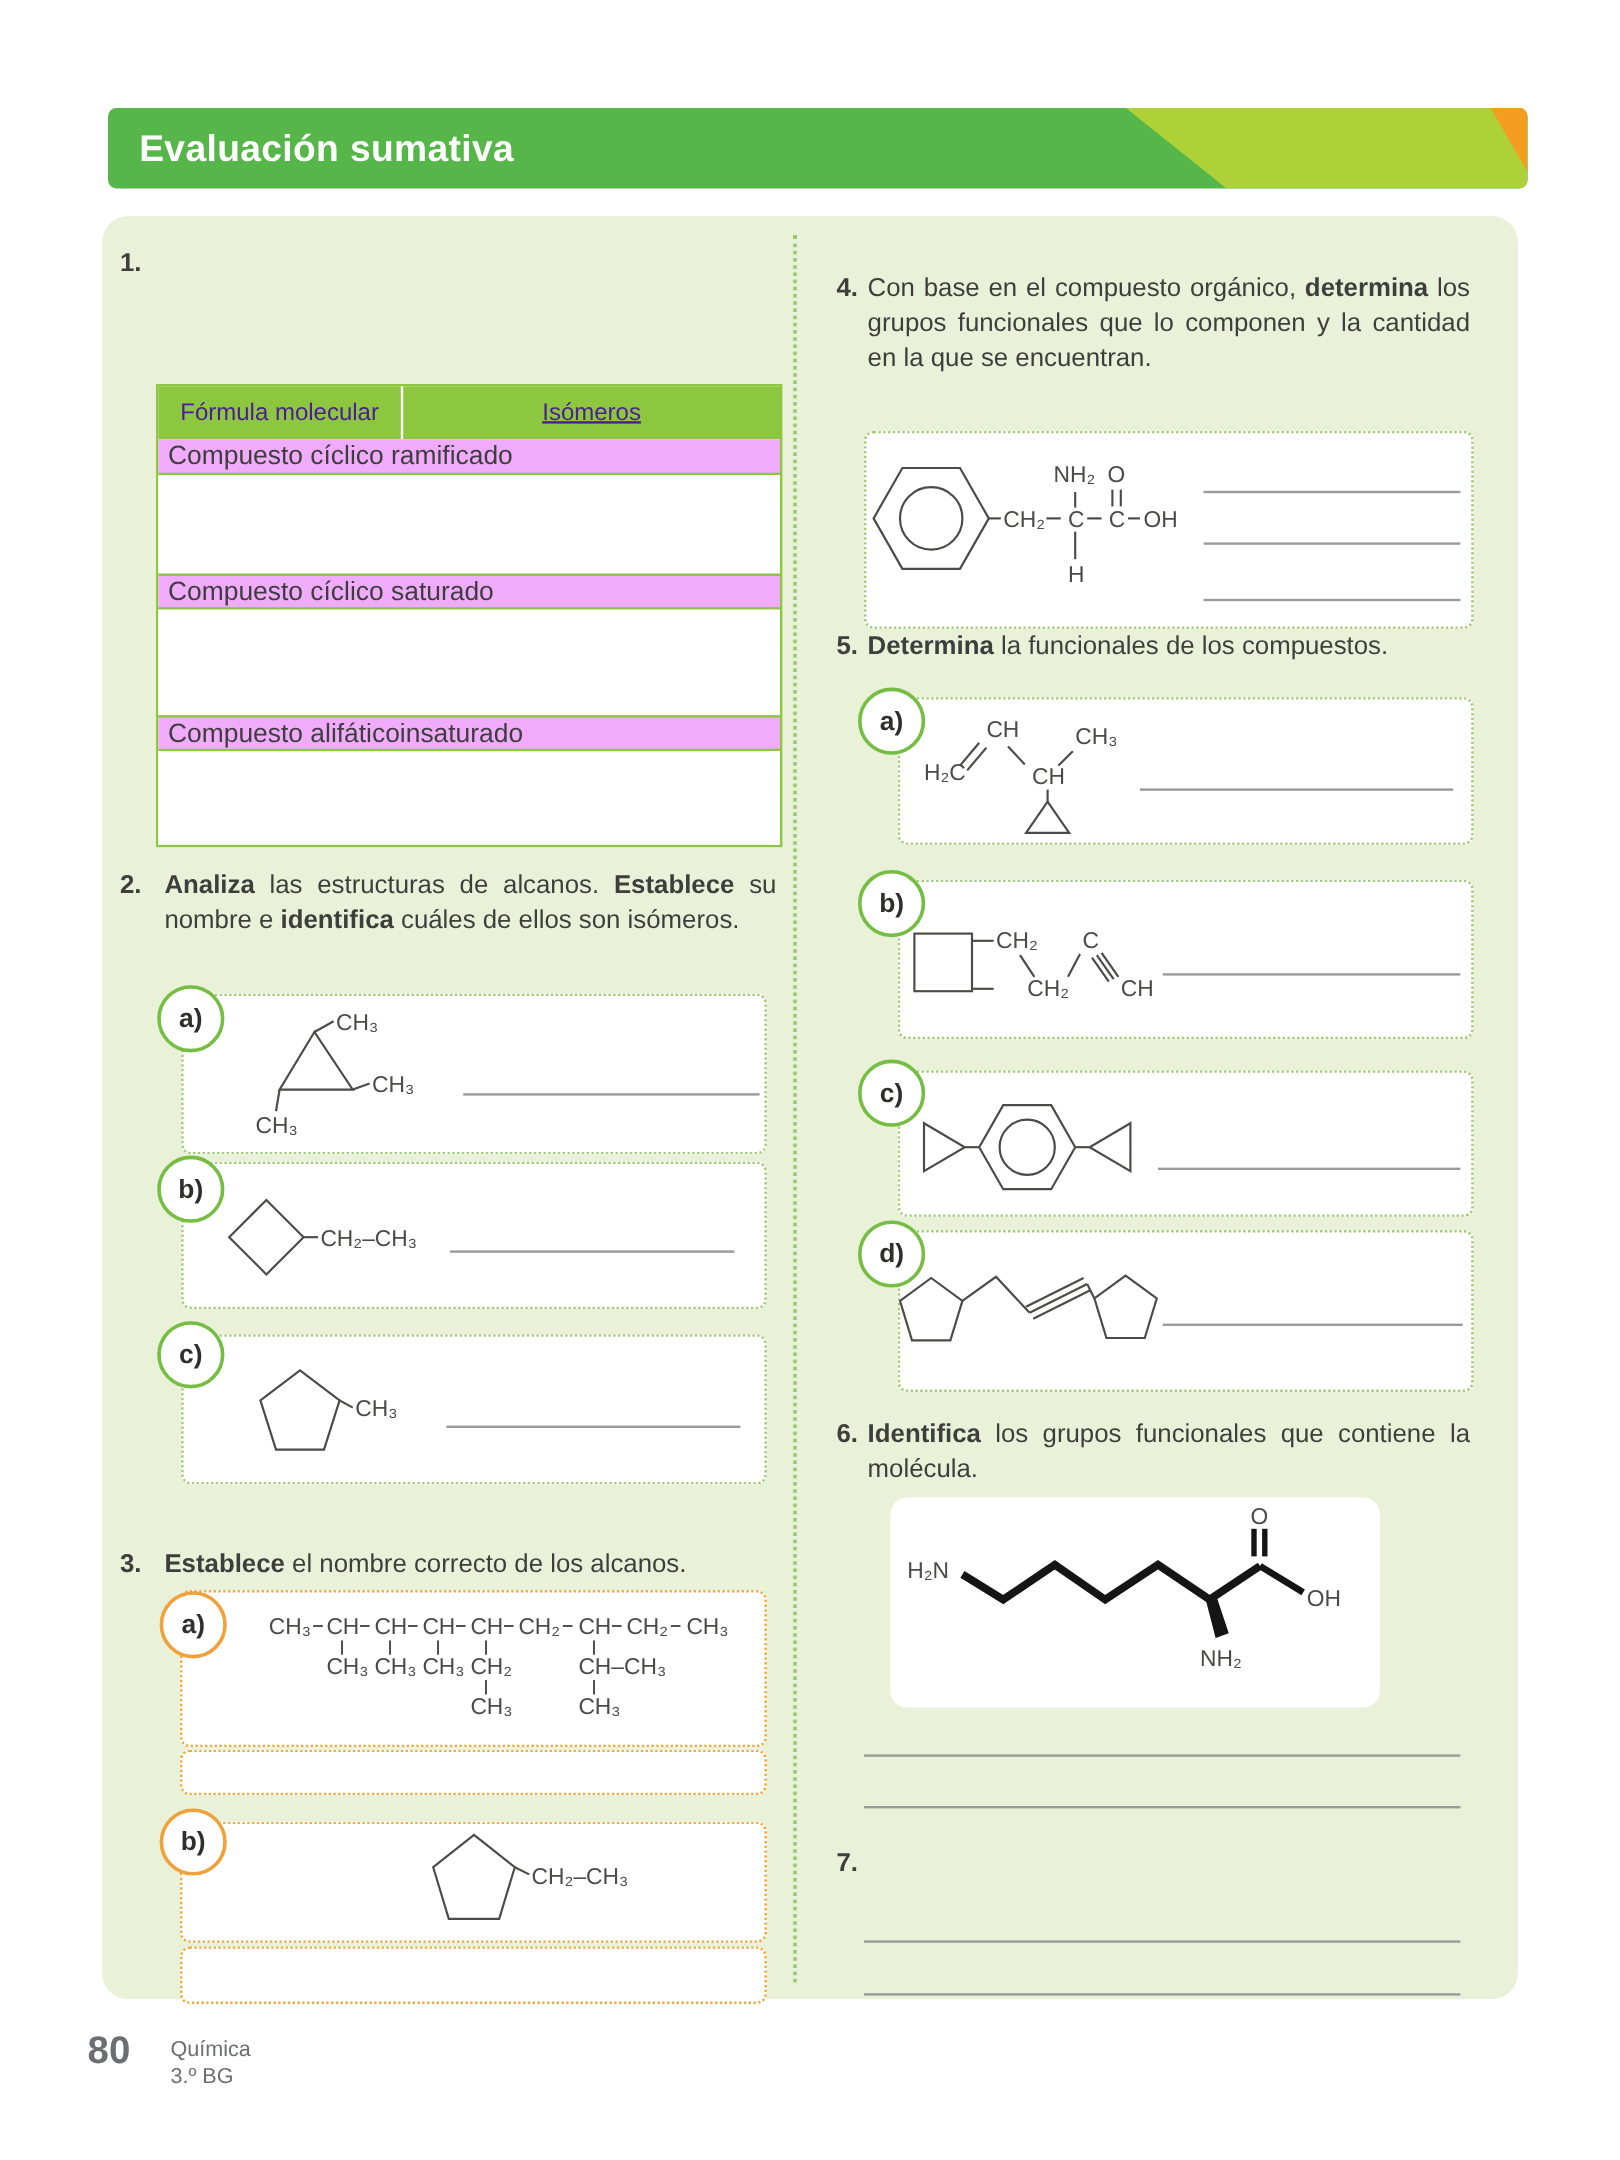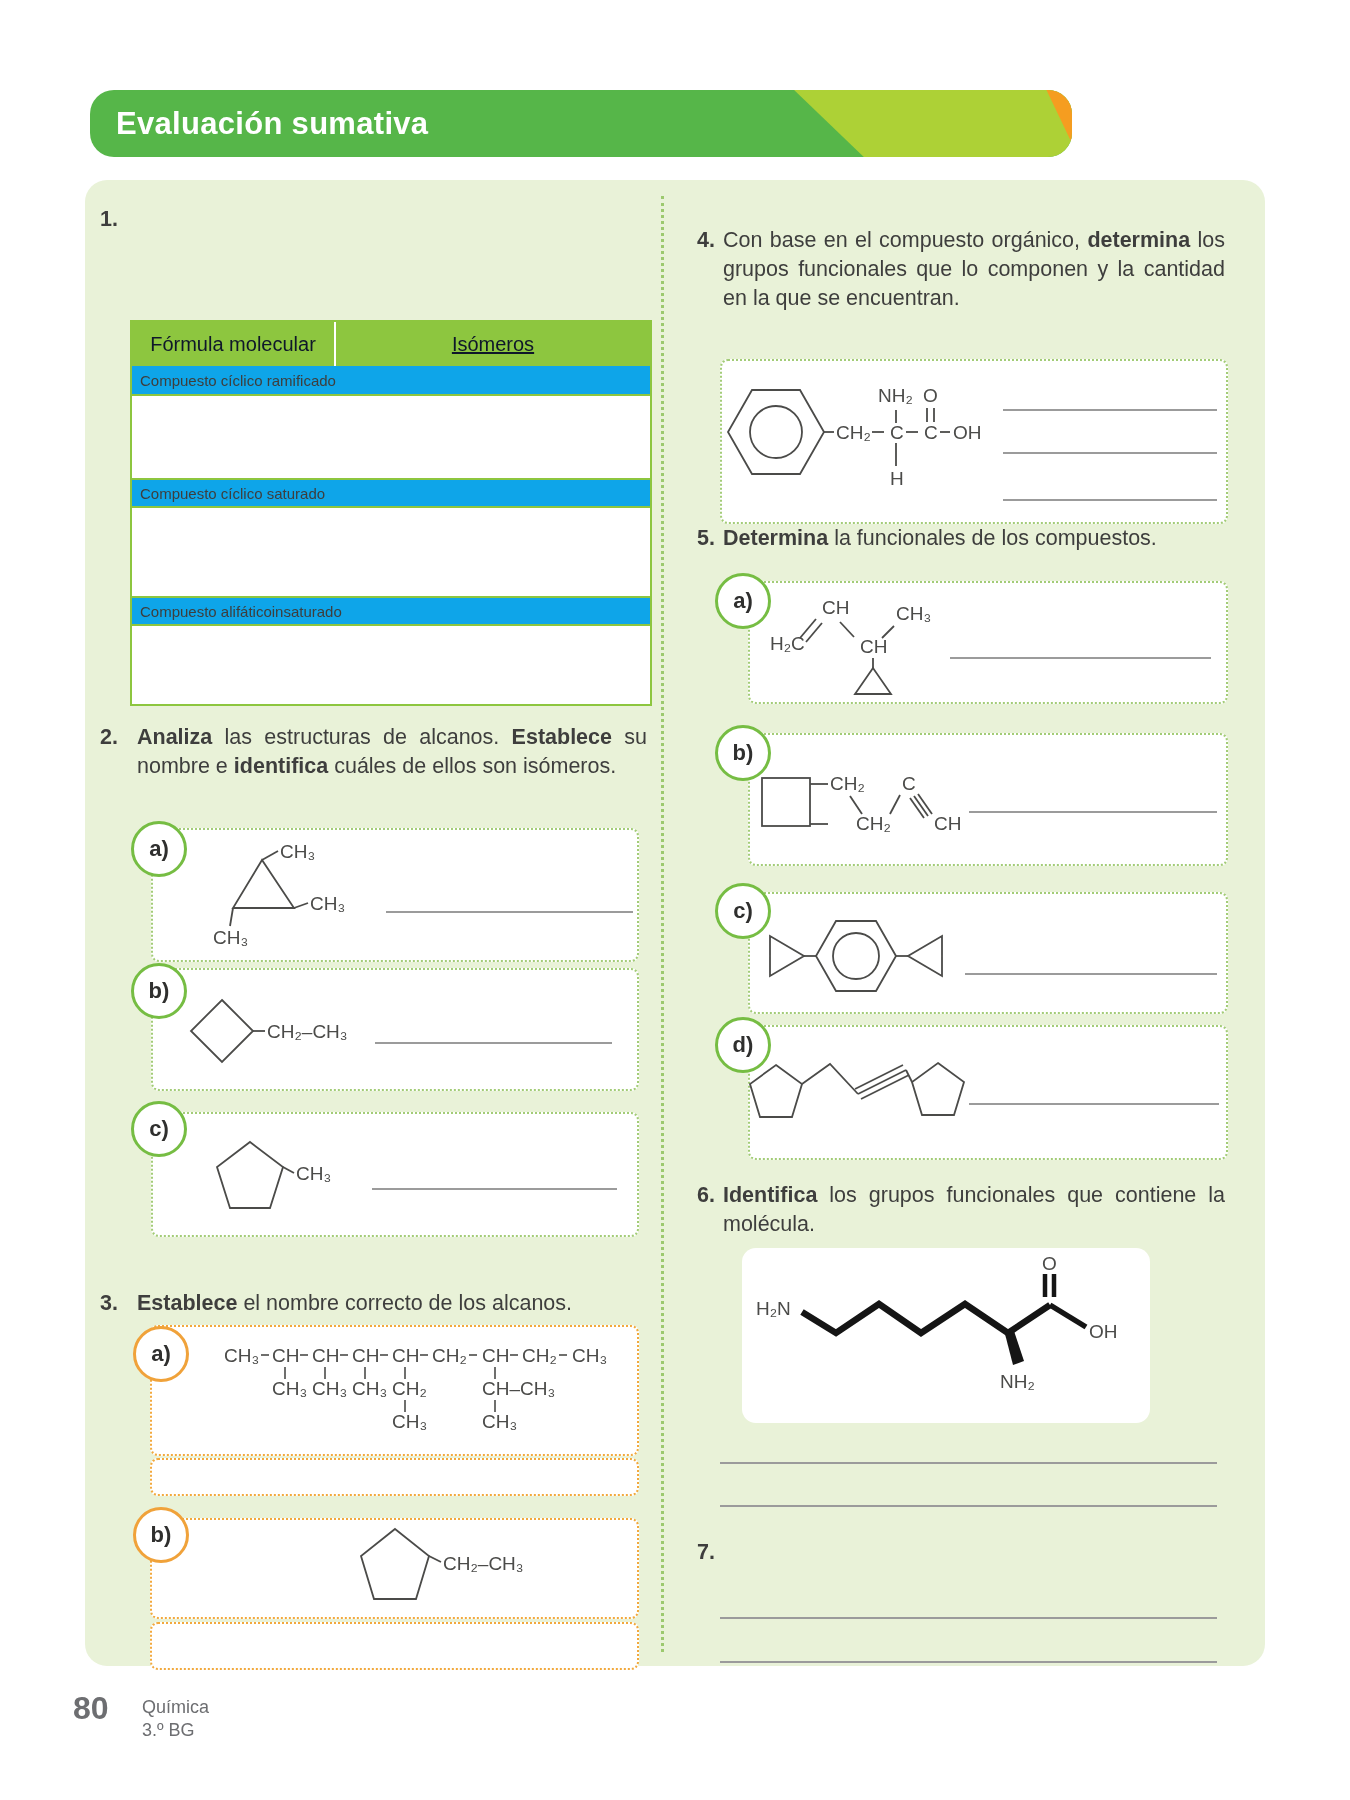--- a/index.html
+++ b/index.html
@@ -1,21 +1,21 @@
 <!DOCTYPE html>
 <html><head>
 <meta charset="utf-8">
 <style>
   html,body{margin:0;padding:0;background:#fff;}
   .page{position:relative;width:1350px;height:1800px;background:#ffffff;
         font-family:"Liberation Sans",sans-serif;overflow:hidden;}
   .abs{position:absolute;box-sizing:border-box;}
   
-  .banner{position:absolute;left:90px;top:90px;width:982px;height:67px;
-          background:#56b649;border-radius:24px;overflow:hidden;}
+  .banner{position:absolute;left:90px;top:90px;width:1183px;height:67px;
+          background:#56b649;border-radius:7px;overflow:hidden;}
   .banner-light{position:absolute;inset:0;background:#add136;
           clip-path:polygon(71.7% 0,100% 0,100% 100%,78.8% 100%);}
   .banner-orange{position:absolute;inset:0;background:#f59d20;
           clip-path:polygon(97.4% 0,100% 0,100% 80%);}
   .banner-title{position:absolute;left:26px;top:50%;transform:translateY(-50%);
           color:#fff;font-size:31px;font-weight:bold;letter-spacing:.3px;}
   .badge{position:absolute;left:848px;top:7px;width:262px;text-align:center;color:#fff;}
   .badge .t1{font-size:23px;font-weight:bold;line-height:1.2;}
   .badge .t2{font-size:19px;font-weight:bold;line-height:1.2;}
   
@@ -32,30 +32,30 @@
   .box.orange{border-color:#f2a93d;}
   .circle{position:absolute;width:50px;height:50px;border-radius:50%;background:#fff;
           border:3px solid #76bd43;display:flex;align-items:center;justify-content:center;
           font-weight:bold;font-size:22px;color:#2f2f2e;z-index:3;}
   .circle.orange{border-color:#f0a23a;}
   .ans{position:absolute;height:0;border-top:2px solid #9b9b9b;}
   
   .qtable{position:absolute;left:130px;top:320px;width:518px;height:382px;
           border:2px solid #8dc63f;background:#fff;display:flex;flex-direction:column;}
   .thead{display:flex;height:44px;background:#8dc63f;flex:none;}
-  .th{color:#0f172a;font-size:20px;display:flex;align-items:center;justify-content:center;}
+  .th{color:#4c1d95;font-size:20px;display:flex;align-items:center;justify-content:center;}
   .th1{width:204px;border-right:2px solid #ffffff;box-sizing:border-box;}
   .th2{flex:1;text-decoration:underline;}
   .tbody{display:flex;flex:1;}
   .tdleft{width:204px;border-right:2px solid #8dc63f;box-sizing:border-box;
           display:flex;align-items:center;justify-content:center;
           font-size:21px;color:#8a8a89;}
   .tdright{flex:1;display:flex;flex-direction:column;}
-  .lab{height:30px;flex:none;background:#0ea5e9;border-top:2px solid #8dc63f;
-       border-bottom:2px solid #8dc63f;box-sizing:border-box;font-size:15px;color:#3e3e3d;
+  .lab{height:30px;flex:none;background:#f0abfc;border-top:2px solid #8dc63f;
+       border-bottom:2px solid #8dc63f;box-sizing:border-box;font-size:22px;color:#3e3e3d;
        display:flex;align-items:center;padding-left:8px;}
   .lab:first-child{border-top:none;}
   .sp{flex:none;background:#fff;}
   
   svg.struct{position:absolute;overflow:visible;}
   svg.struct text{font-family:"Liberation Sans",sans-serif;font-size:19px;fill:#4b4b49;}
   
   .pgnum{position:absolute;left:73px;top:1690px;font-size:32px;font-weight:bold;color:#6d6e71;}
   .pgsub{position:absolute;left:142px;top:1696px;font-size:18px;color:#6d6e71;line-height:1.25;}
 </style>

